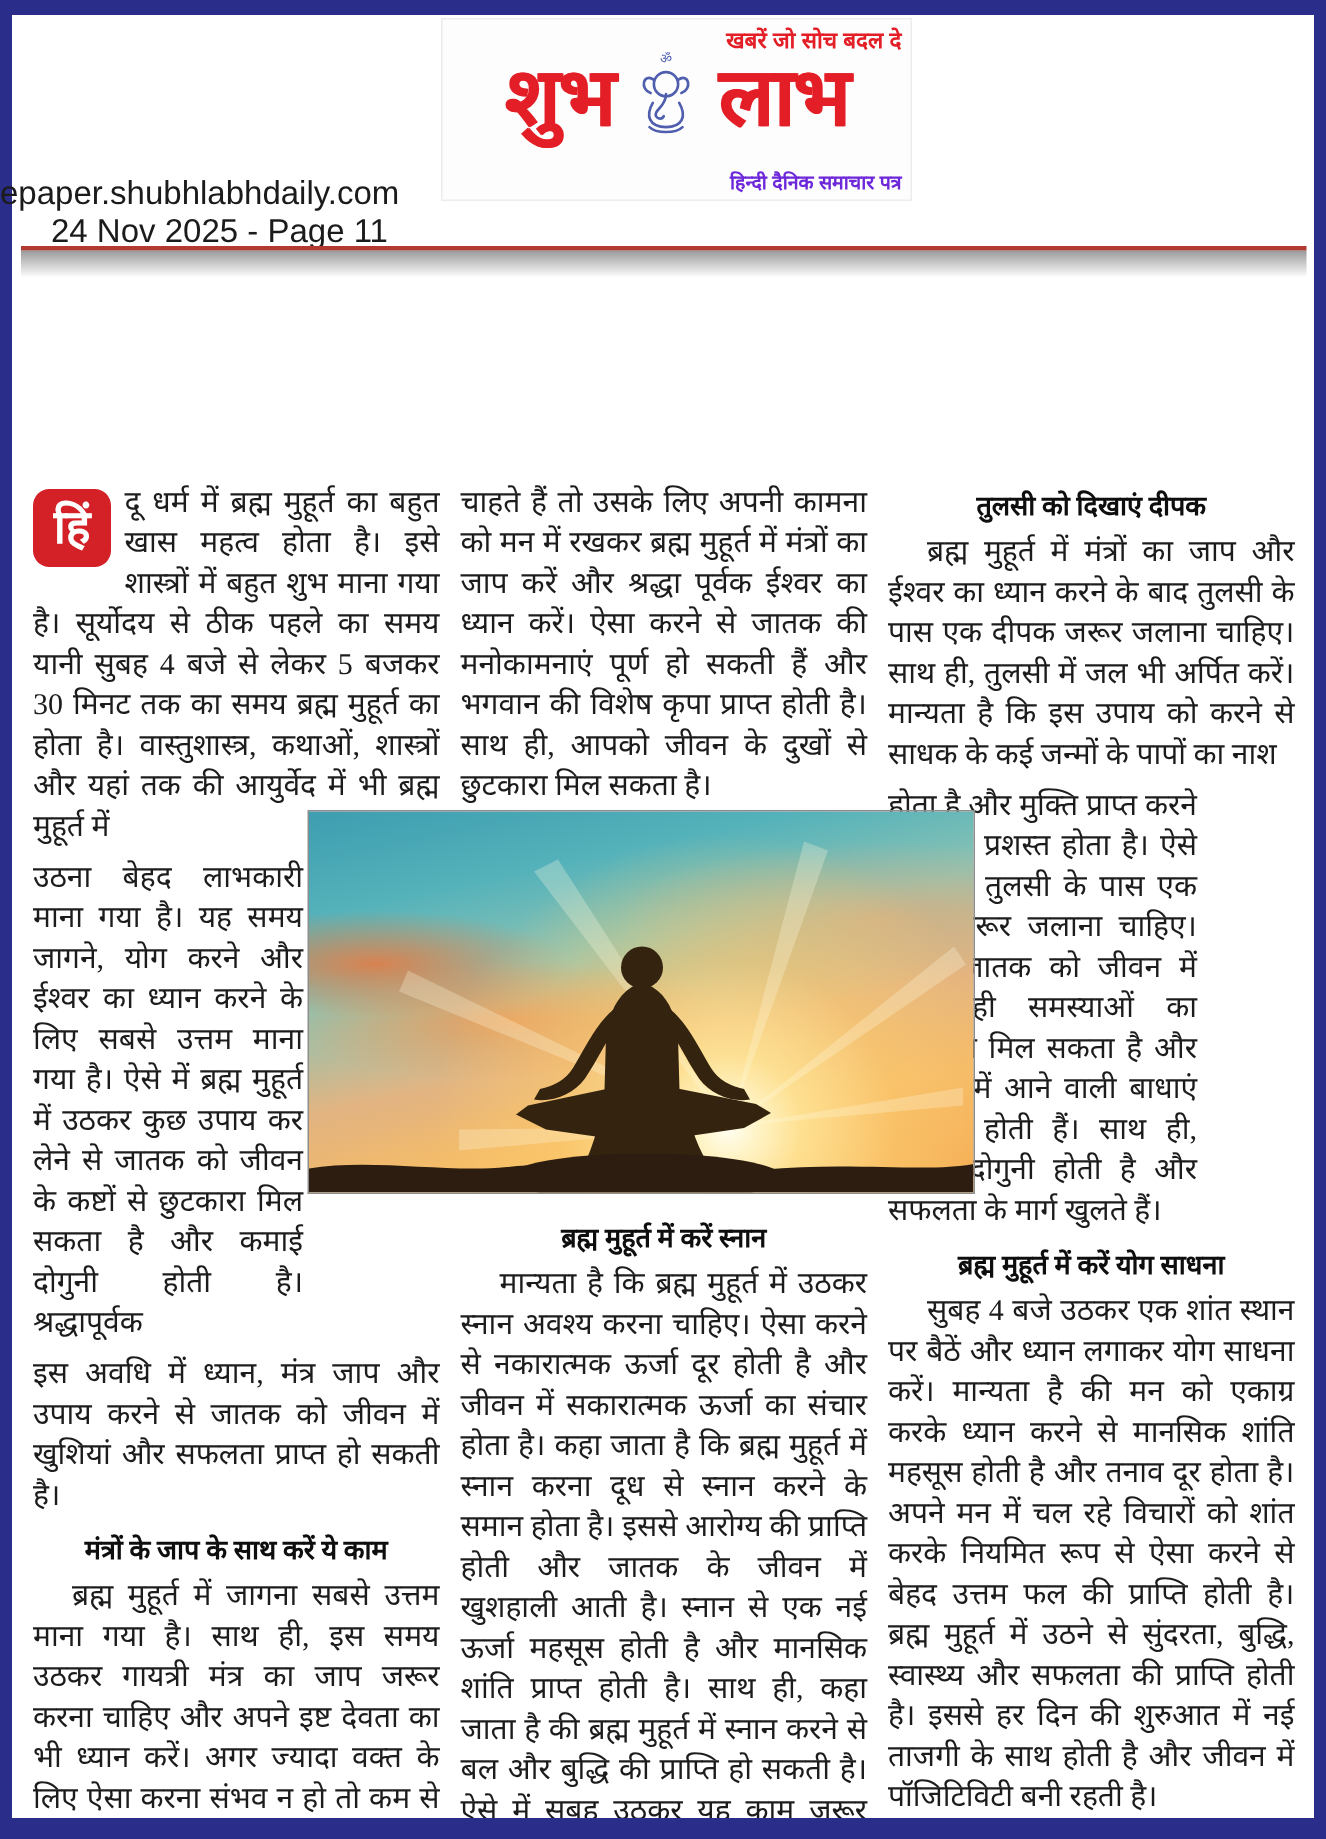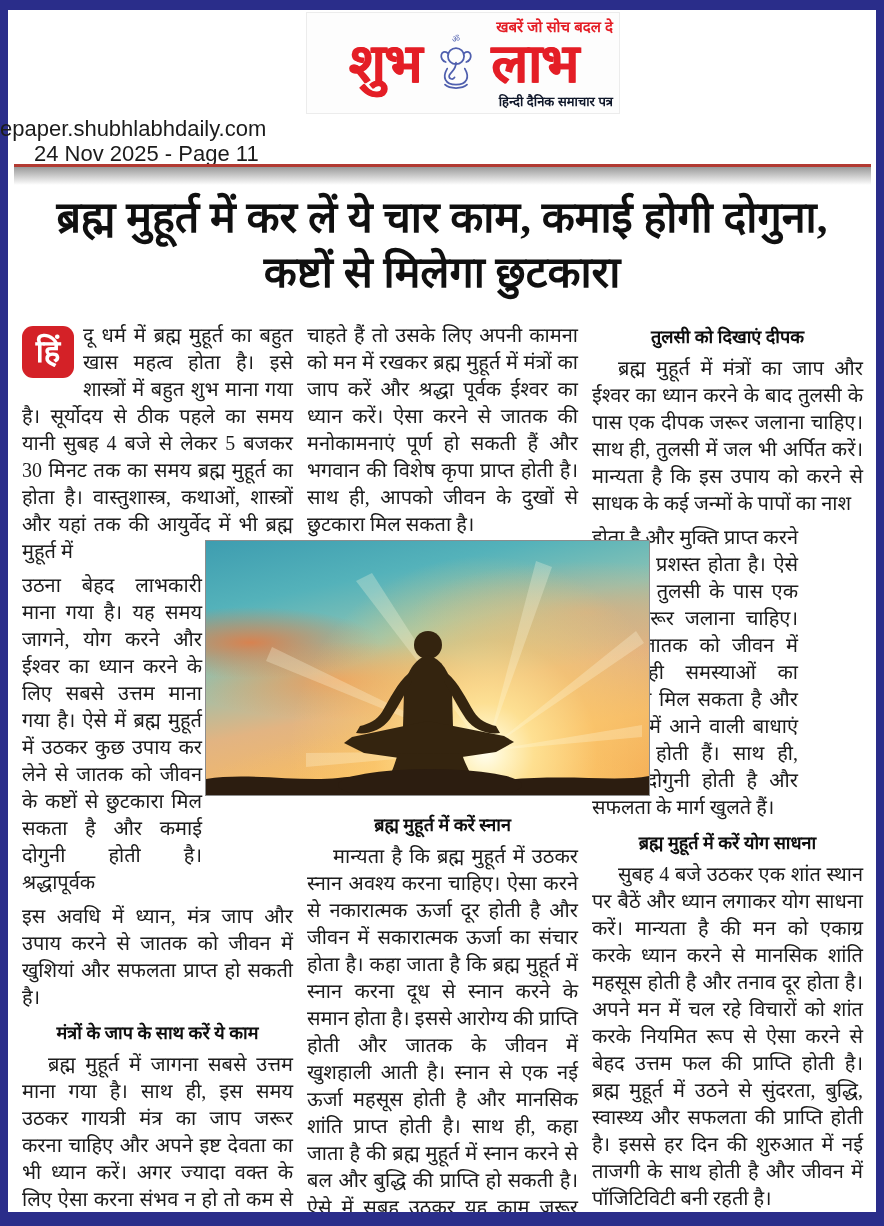--- a/index.html
+++ b/index.html
@@ -9,38 +9,38 @@
   }
   
   .bar { position:absolute; background:#2a2d8a; }
   .bar-top    { left:0; top:0; width:884px; height:10px; }
   .bar-bottom { left:0; top:1212px; width:884px; height:14px; }
   .bar-left   { left:0; top:0; width:8px; height:1226px; }
   .bar-right  { left:876px; top:0; width:8px; height:1226px; }
 
   
   .masthead-box {
-    position:absolute; left:306px; top:12px; width:314px; height:102px;
+    position:absolute; left:294px; top:12px; width:314px; height:122px;
     background:#fdfdfd; border:1px solid #ececec; box-sizing:border-box;padding-left:45px;
   }
   .tagline {
     position:absolute; top:3px; right:6px; color:#e41e26; font-weight:700;
     font-size:15px; font-family:"Liberation Sans", sans-serif;
   }
   .logo-row {
     position:absolute; top:20px; left:0; right:0; display:flex;
     align-items:center; justify-content:center; gap:12px;
   }
   .logo-word {
     color:#e41e26; font-size:54px; font-weight:800; line-height:1;
     letter-spacing:-1px; text-shadow:1px 0 #e41e26;
   }
   .ganesh { margin:0 1px; display:block; }
   .masthead-sub {
-    position:absolute; bottom:3px; right:6px; color:#0f172a; font-weight:700;
+    position:absolute; bottom:3px; right:6px; color:#6d28d9; font-weight:700;
     font-size:13px; font-family:"Liberation Sans", sans-serif;text-align:right;
   }
   .site-url, .dateline {
     position:absolute; left:0; width:884px; text-align:left;
     font-family:"Liberation Sans", sans-serif; color:#1b1b1b; font-size:22px;
   }
   .site-url { top:116px; }
   .dateline { top:141px;margin-left:34px; }
 
   .rule { position:absolute; left:14px; top:164px; width:857px; height:3px; background:#b23a32; }
@@ -125,21 +125,20 @@
       </div>
       <div class="masthead-sub">हिन्दी दैनिक समाचार पत्र</div>
     </div>
     <div class="site-url">epaper.shubhlabhdaily.com</div>
     <div class="dateline">24 Nov 2025 - Page 11</div>
   </header>
 
   <div class="rule"></div>
   <div class="rule-shadow"></div>
 
-  <h1 class="headline">ब्रह्म मुहूर्त में कर लें ये चार काम, कमाई होगी दोगुना, कष्टों से मिलेगा छुटकारा</h1>
 
   <div class="columns">
 
     <div class="col">
       <p><span class="dropcap">हिं</span><span>दू धर्म में ब्रह्म मुहूर्त का बहुत खास महत्व होता है। इसे शास्त्रों में बहुत शुभ माना गया है। सूर्योदय से ठीक पहले का समय यानी सुबह 4 बजे से लेकर 5 बजकर 30 मिनट तक का समय ब्रह्म मुहूर्त का होता है। वास्तुशास्त्र, कथाओं, शास्त्रों और यहां तक की आयुर्वेद में भी ब्रह्म मुहूर्त में</span></p>
       <p class="narrow-r">उठना बेहद लाभकारी माना गया है। यह समय जागने, योग करने और ईश्वर का ध्यान करने के लिए सबसे उत्तम माना गया है। ऐसे में ब्रह्म मुहूर्त में उठकर कुछ उपाय कर लेने से जातक को जीवन के कष्टों से छुटकारा मिल सकता है और कमाई दोगुनी होती है। श्रद्धापूर्वक</p>
       <p>इस अवधि में ध्यान, मंत्र जाप और उपाय करने से जातक को जीवन में खुशियां और सफलता प्राप्त हो सकती है।</p>
       <h2>मंत्रों के जाप के साथ करें ये काम</h2>
       <p class="indent">ब्रह्म मुहूर्त में जागना सबसे उत्तम माना गया है। साथ ही, इस समय उठकर गायत्री मंत्र का जाप जरूर करना चाहिए और अपने इष्ट देवता का भी ध्यान करें। अगर ज्यादा वक्त के लिए ऐसा करना संभव न हो तो कम से कम 10 से 15 मिनट ईश्वर का ध्यान और मंत्रों का जाप अवश्य करना चाहिए। साथ ही, अगर आप अपनी कोई मनोकामना पूरी करना</p>
     </div>

